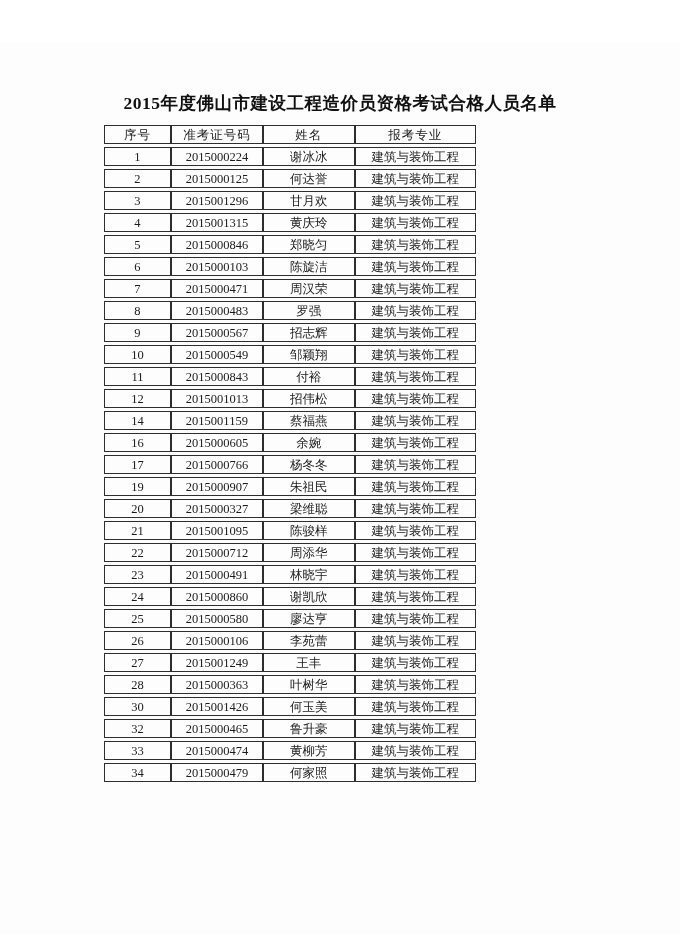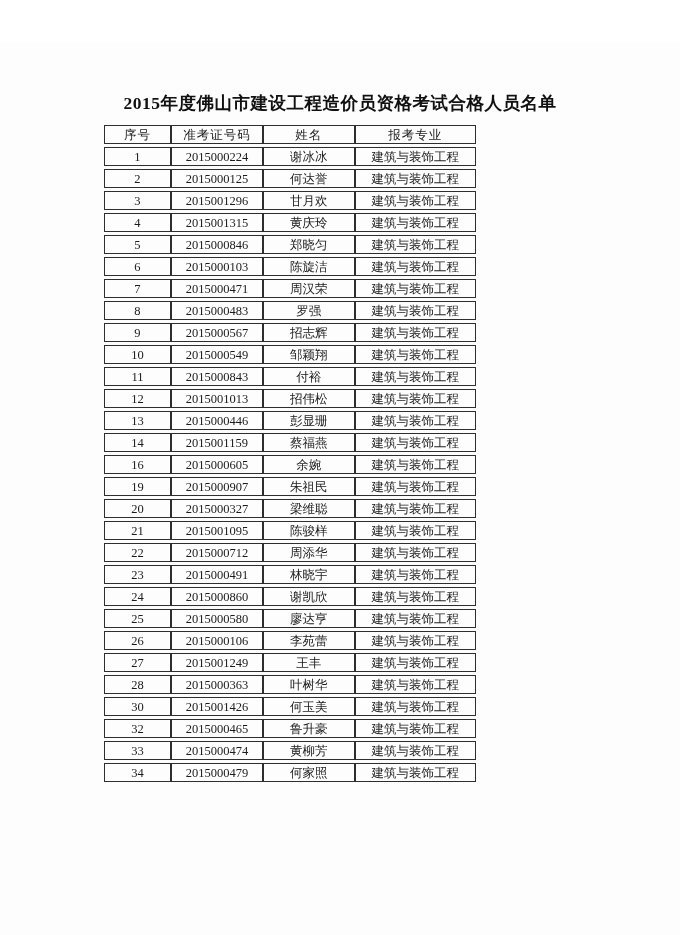--- a/index.html
+++ b/index.html
@@ -160,38 +160,38 @@
           <td>付裕</td>
           <td>建筑与装饰工程</td>
         </tr>
         <tr>
           <td>12</td>
           <td>2015001013</td>
           <td>招伟松</td>
           <td>建筑与装饰工程</td>
         </tr>
         <tr>
-          <td>13</td>
-          <td>2015000446</td>
-          <td>彭显珊</td>
-          <td>建筑与装饰工程</td>
-        </tr>
-        <tr>
           <td>14</td>
           <td>2015001159</td>
           <td>蔡福燕</td>
           <td>建筑与装饰工程</td>
         </tr>
         <tr>
           <td>16</td>
           <td>2015000605</td>
           <td>余婉</td>
           <td>建筑与装饰工程</td>
         </tr>
         <tr>
+          <td>17</td>
+          <td>2015000766</td>
+          <td>杨冬冬</td>
+          <td>建筑与装饰工程</td>
+        </tr>
+        <tr>
           <td>19</td>
           <td>2015000907</td>
           <td>朱祖民</td>
           <td>建筑与装饰工程</td>
         </tr>
         <tr>
           <td>20</td>
           <td>2015000327</td>
           <td>梁维聪</td>
           <td>建筑与装饰工程</td>

